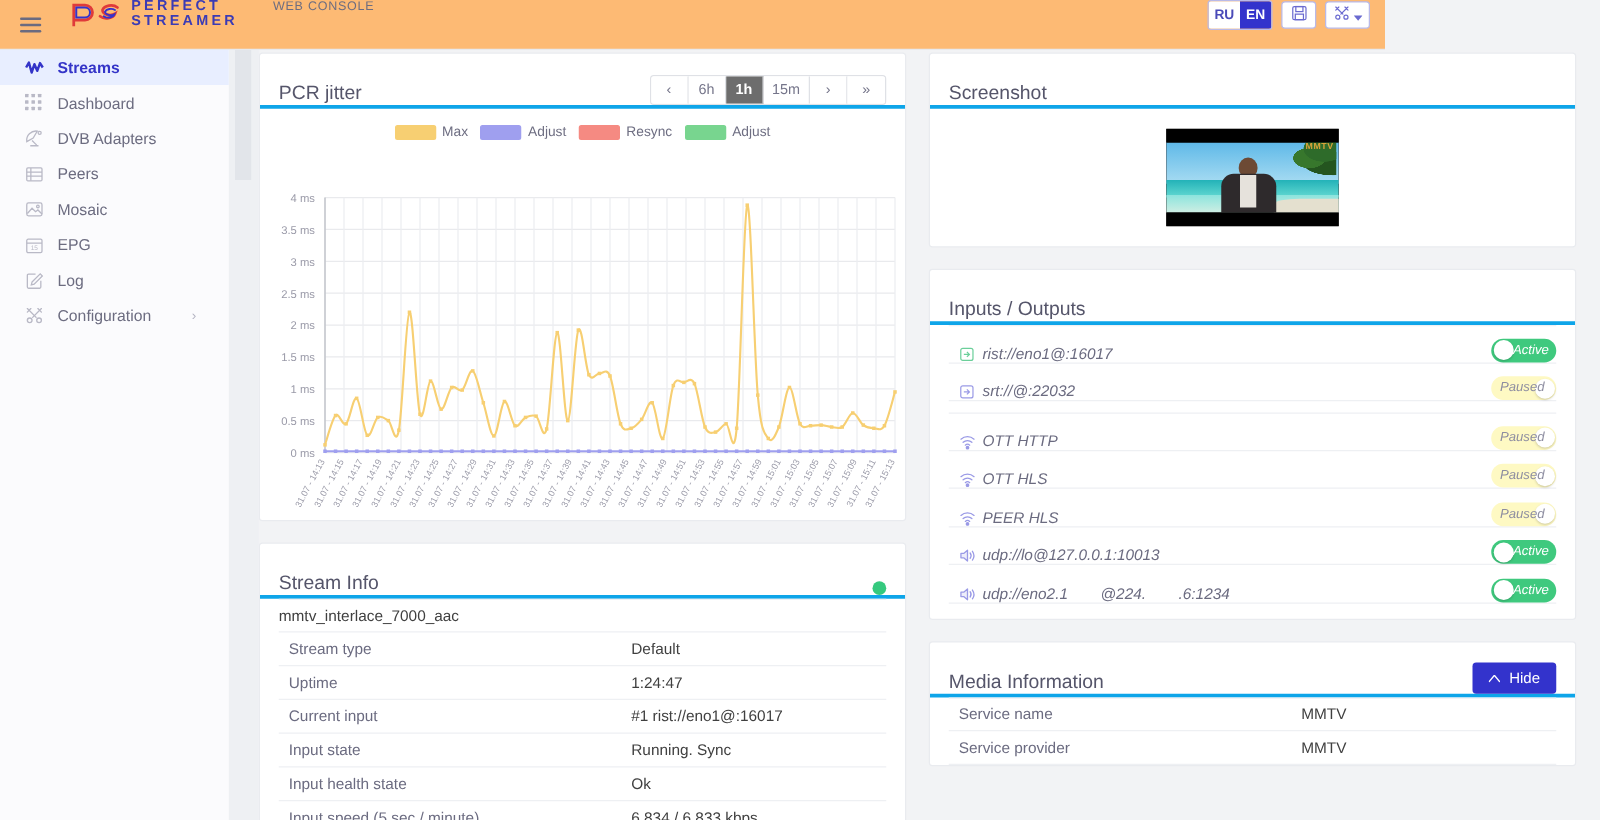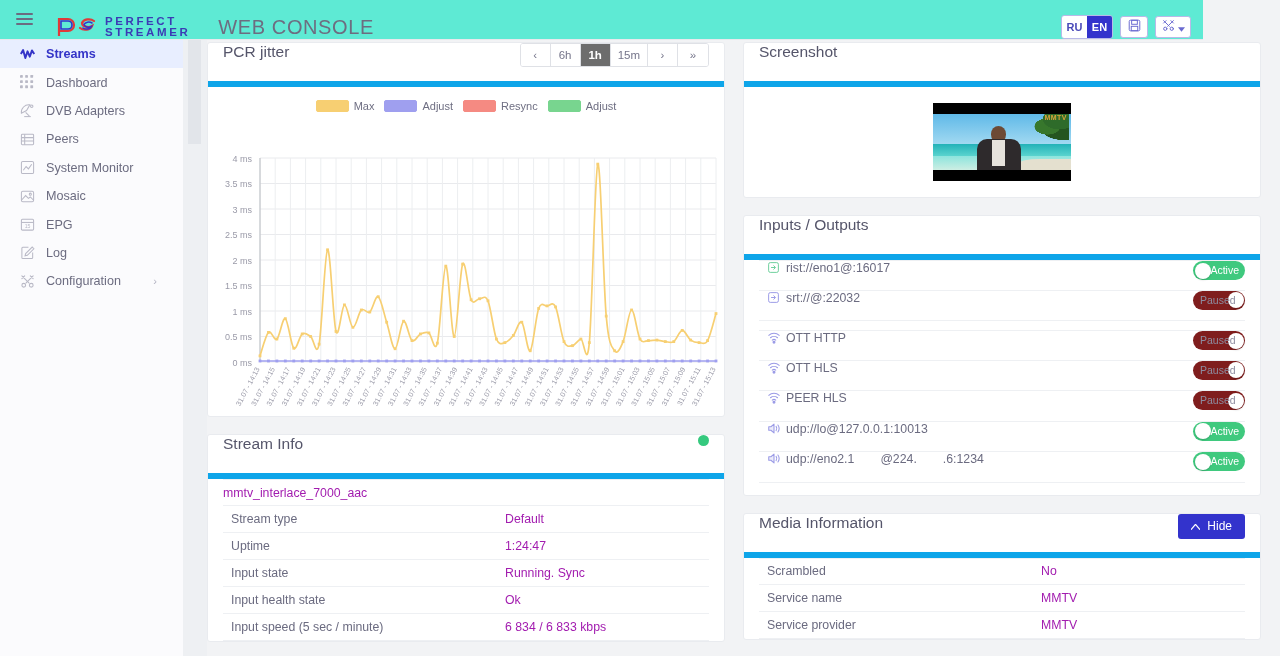--- a/index.html
+++ b/index.html
@@ -7,41 +7,41 @@
     width: 1280px; height: 656px;
     font-family: "Liberation Sans", sans-serif;
     background: #f2f3f5;
     overflow: hidden;
     color: #5a5a6e;
     font-size: 13px;
   }
 
   
   .topbar {
-    position: absolute; top: 0; left: 0; width: 1203px; height: 40px;
-    background: #5eead4;
+    position: absolute; top: 0; left: 0; width: 1108px; height: 40px;
+    background: #fdba74;
     border-bottom: 1px solid #e8e9ed;
-    display: flex; align-items: flex-end;
+    display: flex; align-items: flex-start;
     z-index: 30;
   }
   .hamburger {
     width: 48px; height: 40px; display: flex; flex-direction: column;
     justify-content: center; align-items: center; gap: 3px; cursor: pointer;
   }
   .hamburger i { display: block; width: 17px; height: 2px; background: #6b6b80; border-radius: 1px; }
 
   .logo { display: flex; align-items: center; margin-left: 8px; }
   .logo-mark { font-size: 0; line-height: 0; margin-right: 7px; }
   .logo-words { line-height: 1.02; }
   .logo-words div {
     font-size: 11.5px; font-weight: bold; letter-spacing: 2.6px;
     color: #3b3bb5; font-family: "Liberation Sans", sans-serif;
   }
   .webconsole {
-    margin-left: 28px; font-size: 20px; letter-spacing: .6px;
+    margin-left: 28px; font-size: 10px; letter-spacing: .6px;
     color: #6d6d80; font-weight: 400;
   }
 
   .topright { margin-left: auto; display: flex; align-items: center; gap: 7px; padding-right: 12px; }
   .langtoggle { display: flex; border: 1px solid #b9b9e8; border-radius: 3px; overflow: hidden; }
   .langtoggle span {
     display: flex; align-items: center; justify-content: center;
     width: 25px; height: 22px; font-size: 11px; font-weight: bold; cursor: pointer;
     color: #4a4ab8; background: #fff;
   }
@@ -83,22 +83,22 @@
   }
   .cols { display: flex; gap: 18px; padding: 2px 15px 0 0; }
   .col-left { width: 518px; flex-shrink: 0; }
   .col-right { width: 518px; flex-shrink: 0; }
 
   .card {
     background: #fff; border: 1px solid #e9ebef; border-radius: 3px;
     margin-bottom: 17px;
   }
   .card-head {
-    display: flex; align-items: flex-start; height: 44px; padding: 0 15px;
-    border-bottom: 6px solid #0ea5e9;
+    display: flex; align-items: flex-end; height: 44px; padding: 0 15px;
+    border-bottom: 3px solid #0ea5e9;
     gap: 20px;
   }
   .card-title { font-size: 15.5px; color: #55556a; font-weight: 400; }
 
   
   .rangebtns { margin-left: auto; display: flex; border: 1px solid #dfe1e6; border-radius: 3px; overflow: hidden; }
   .rangebtns span {
     min-width: 30px; height: 22px; display: flex; align-items: center; justify-content: center;
     font-size: 11.5px; color: #75758a; background: #fff; cursor: pointer;
     border-right: 1px solid #dfe1e6; padding: 0 7px;
@@ -119,39 +119,39 @@
   .green-dot { width: 11px; height: 11px; border-radius: 50%; background: #35c97e; margin-left: auto; }
 
   
   .kvlist { padding: 0 15px; }
   .kvrow {
     display: flex; align-items: center; height: 27px;
     border-bottom: 1px solid #eef0f3; font-size: 12.3px;
   }
   .kvrow:first-child { border-top: 1px solid #eef0f3; }
   .kvkey { width: 282px; color: #6b6b80; padding-left: 8px; }
-  .kvval { color: #a21caf; }
+  .kvval { color: #404040; }
 
   
   .iolist { padding: 0 15px; }
   .iorow {
-    display: flex; align-items: flex-start; height: 30.5px;
-    border-bottom: 1px solid #eef0f3; font-size: 12.3px; color: #6b6b80;
+    display: flex; align-items: flex-end; height: 30.5px;
+    border-bottom: 1px solid #eef0f3; font-size: 12.3px; color: #6b6b80; font-style: italic;
   }
   .iorow:first-child { border-top: 1px solid #eef0f3; }
   .iorow.spacer-top { margin-top: 9px; border-top: 1px solid #eef0f3; }
   .io-ic { width: 27px; padding-left: 8px; display: flex; align-items: center; flex-shrink: 0; }
   .io-label { flex: 1; }
   .redact { display: inline-block; width: 26px; }
 
   .toggle {
     position: relative; width: 52px; height: 19px; border-radius: 10px; cursor: pointer; flex-shrink: 0;
   }
   .toggle.on { background: #3fc97e; }
-  .toggle.off { background: #7f1d1d; }
+  .toggle.off { background: #fef9c3; }
   .toggle .knob {
     position: absolute; top: 1.5px; width: 16px; height: 16px; border-radius: 50%;
     background: #fff; box-shadow: 0 1px 2px rgba(0,0,0,.18);
   }
   .toggle.on .knob { left: 1.5px; }
   .toggle.off .knob { right: 1.5px; }
   .toggle .tlabel {
     position: absolute; top: 0; height: 19px; line-height: 19px; font-size: 10.5px;
   }
   .toggle.on .tlabel { right: 6px; color: #fff; }
@@ -307,29 +307,20 @@
         <span>DVB Adapters</span>
       </div>
       <div class="nav-item">
         <span class="ni-icon">
           <svg width="15" height="15" viewBox="0 0 16 16" fill="none" stroke="#b9b9c6" stroke-width="1.1">
             <rect x="1.5" y="2.5" width="13" height="11" rx="1"></rect>
             <path d="M1.5 6 h13 M1.5 9.5 h13 M5 2.5 v3.5 M5 6 v3.5 M5 9.5 v4"></path>
           </svg>
         </span>
         <span>Peers</span>
-      </div>
-      <div class="nav-item">
-        <span class="ni-icon">
-          <svg width="15" height="15" viewBox="0 0 16 16" fill="none" stroke="#b9b9c6" stroke-width="1.1">
-            <rect x="1.5" y="1.5" width="13" height="13" rx="1.5"></rect>
-            <path d="M3.5 11 L6.5 7 L9 9.5 L12.5 4.5"></path>
-          </svg>
-        </span>
-        <span>System Monitor</span>
       </div>
       <div class="nav-item">
         <span class="ni-icon">
           <svg width="15" height="15" viewBox="0 0 16 16" fill="none" stroke="#b9b9c6" stroke-width="1.1">
             <rect x="1.5" y="2.5" width="13" height="11" rx="1.5"></rect>
             <path d="M2 11.5 L6 7 L9 10 L11 8.5 L14.5 12"></path>
             <circle cx="11" cy="5.5" r="1.1"></circle>
           </svg>
         </span>
         <span>Mosaic</span>
@@ -617,20 +608,24 @@
             </div>
             <div class="kvrow">
               <div class="kvkey">Stream type</div>
               <div class="kvval">Default</div>
             </div>
             <div class="kvrow">
               <div class="kvkey">Uptime</div>
               <div class="kvval">1:24:47</div>
             </div>
             <div class="kvrow">
+              <div class="kvkey">Current input</div>
+              <div class="kvval">#1 rist://eno1@:16017</div>
+            </div>
+            <div class="kvrow">
               <div class="kvkey">Input state</div>
               <div class="kvval">Running. Sync</div>
             </div>
             <div class="kvrow">
               <div class="kvkey">Input health state</div>
               <div class="kvval">Ok</div>
             </div>
             <div class="kvrow">
               <div class="kvkey">Input speed (5 sec / minute)</div>
               <div class="kvval">6 834 / 6 833 kbps</div>
@@ -778,24 +773,20 @@
             <span>
               <svg width="9" height="6" viewBox="0 0 10 6">
                   <path d="M0 6 L5 0 L10 6" fill="none" stroke="#fff" stroke-width="1.3"></path>
                 </svg>
             </span>
             <span>Hide</span>
           </button>
         </div>
         <div class="kvlist" id="media-host">
             <div class="kvrow">
-              <div class="kvkey">Scrambled</div>
-              <div class="kvval">No</div>
-            </div>
-            <div class="kvrow">
               <div class="kvkey">Service name</div>
               <div class="kvval">MMTV</div>
             </div>
             <div class="kvrow">
               <div class="kvkey">Service provider</div>
               <div class="kvval">MMTV</div>
             </div>
           </div>
       </div>
 

